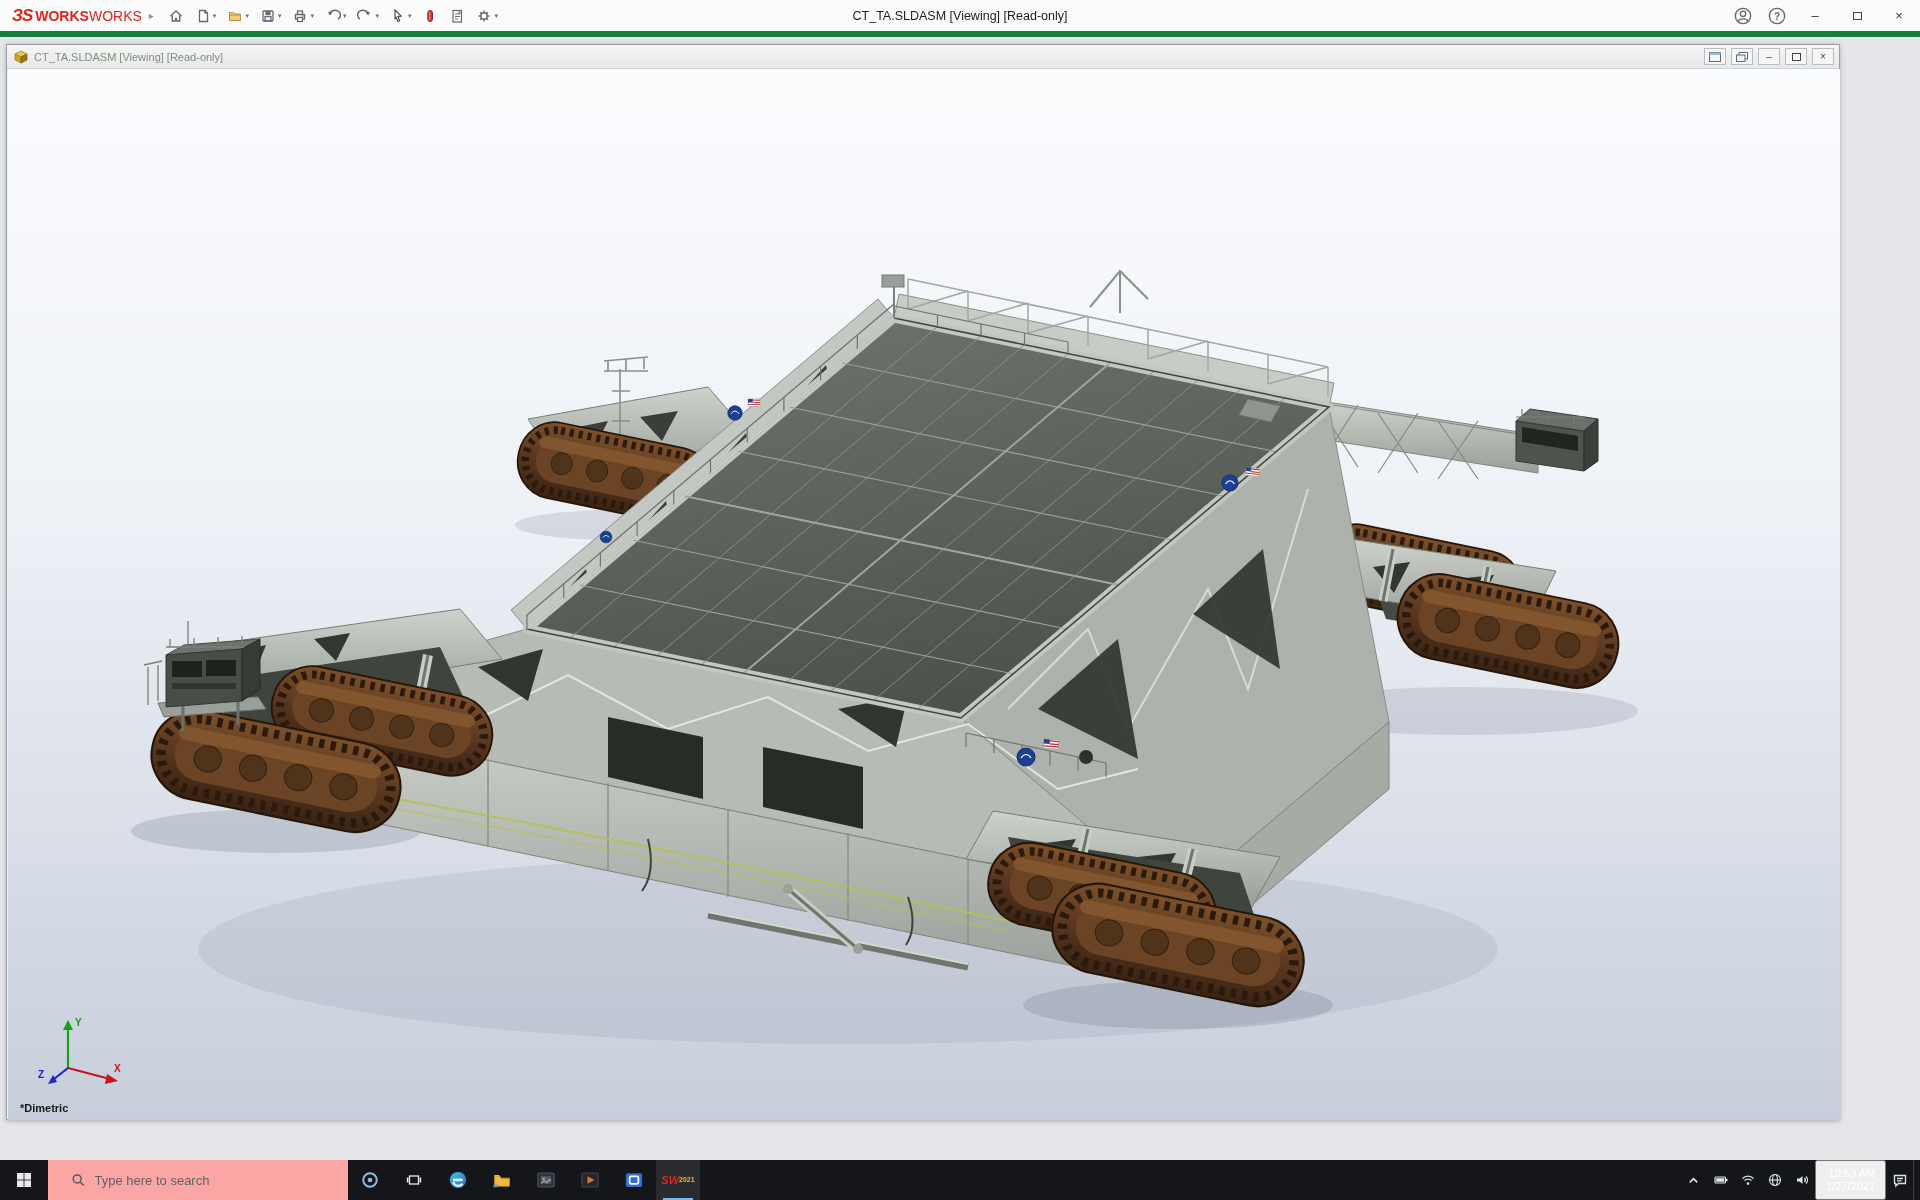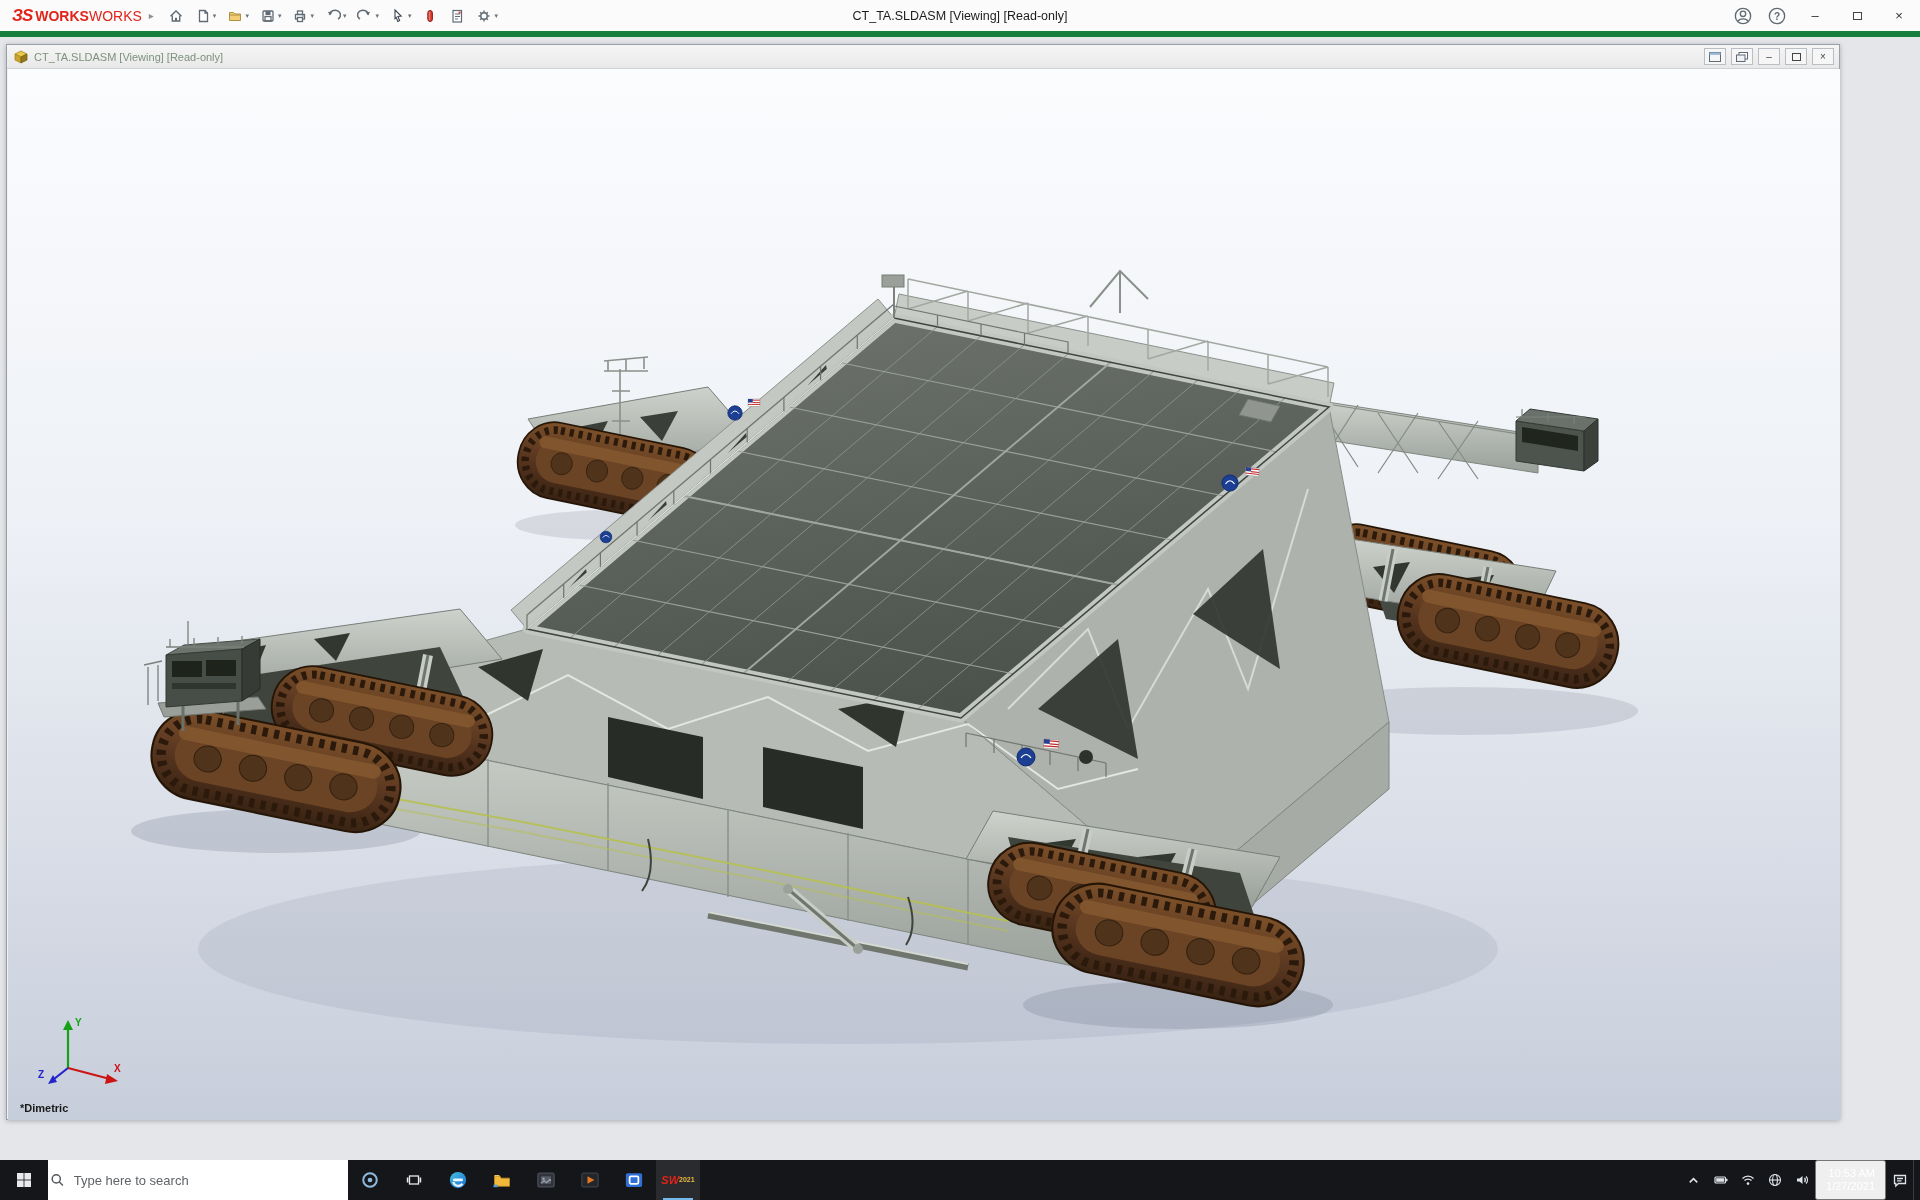--- a/index.html
+++ b/index.html
@@ -30,21 +30,21 @@
   .doc-buttons{margin-left:auto;display:flex;gap:5px;align-items:center}
   .doc-buttons button{min-width:22px;height:17px;display:flex;align-items:center;justify-content:center;background:#f6f6f6;border:1px solid #b9bec4;font-size:10px;color:#444;padding:0 3px;cursor:pointer}
   .viewport{position:absolute;left:1px;top:24px;width:1832px;height:1051px;background:linear-gradient(180deg,#fbfcfe 0%,#eef1f6 42%,#c7cedb 100%);overflow:hidden;cursor:crosshair}
   .model{position:absolute;left:0;top:0;width:1832px;height:1051px}
   .triad{position:absolute;left:22px;bottom:28px;width:96px;height:86px}
   .view-label{position:absolute;left:12px;bottom:6px;font-size:11px;font-weight:bold;color:#191919}
 
   
   .taskbar{position:absolute;left:0;right:0;bottom:0;height:40px;background:#14161a;display:flex;align-items:stretch;z-index:10}
   .tb-btn{width:48px;display:flex;align-items:center;justify-content:center;background:none;border:none;cursor:pointer}
-  .searchbox{width:300px;background:#ffffff;display:flex;align-items:center;gap:9px;padding:0 2px;cursor:text}
+  .searchbox{width:300px;background:#fca5a5;display:flex;align-items:center;gap:9px;padding:0 23px;cursor:text}
   .searchbox input{border:none;outline:none;font-size:13px;color:#3c4043;width:100%;background:transparent}
   .searchbox input::placeholder{color:#5f6368}
   .app-btn{position:relative;width:44px;display:flex;align-items:center;justify-content:center;background:none;border:none;cursor:pointer}
   .app-btn.active{background:rgba(255,255,255,.09)}
   .app-btn.active::after{content:"";position:absolute;left:7px;right:7px;bottom:0;height:2px;background:#76b9ed}
   .sw-icon{display:flex;align-items:center;line-height:10px}
   .sw-label{color:#e2231a;font-weight:bold;font-style:italic;font-size:11px}
   .sw-year{color:#e8b93c;font-size:7px;font-weight:bold}
   .tray{margin-left:auto;display:flex;align-items:stretch}
   .tray-btn{width:27px;display:flex;align-items:center;justify-content:center;background:none;border:none;cursor:pointer}

